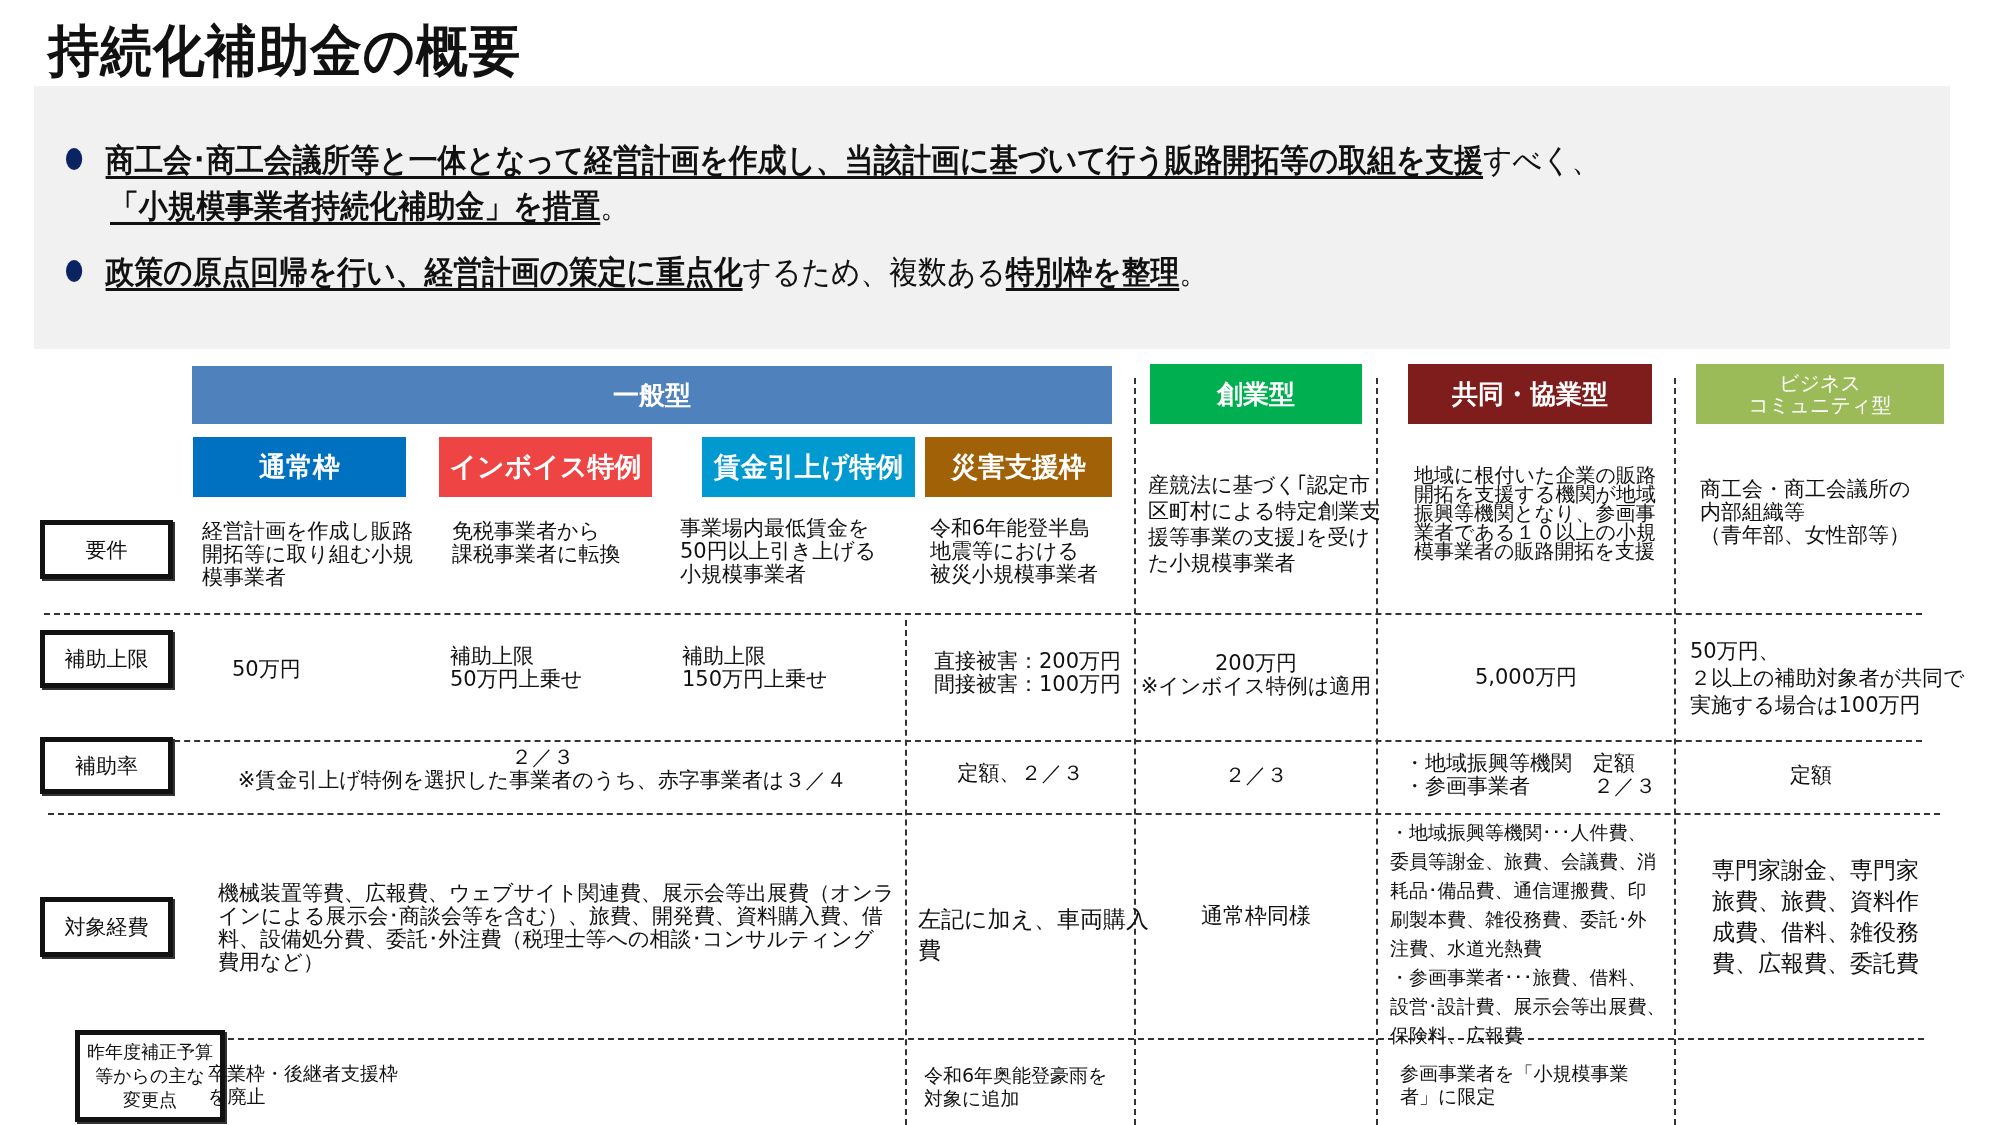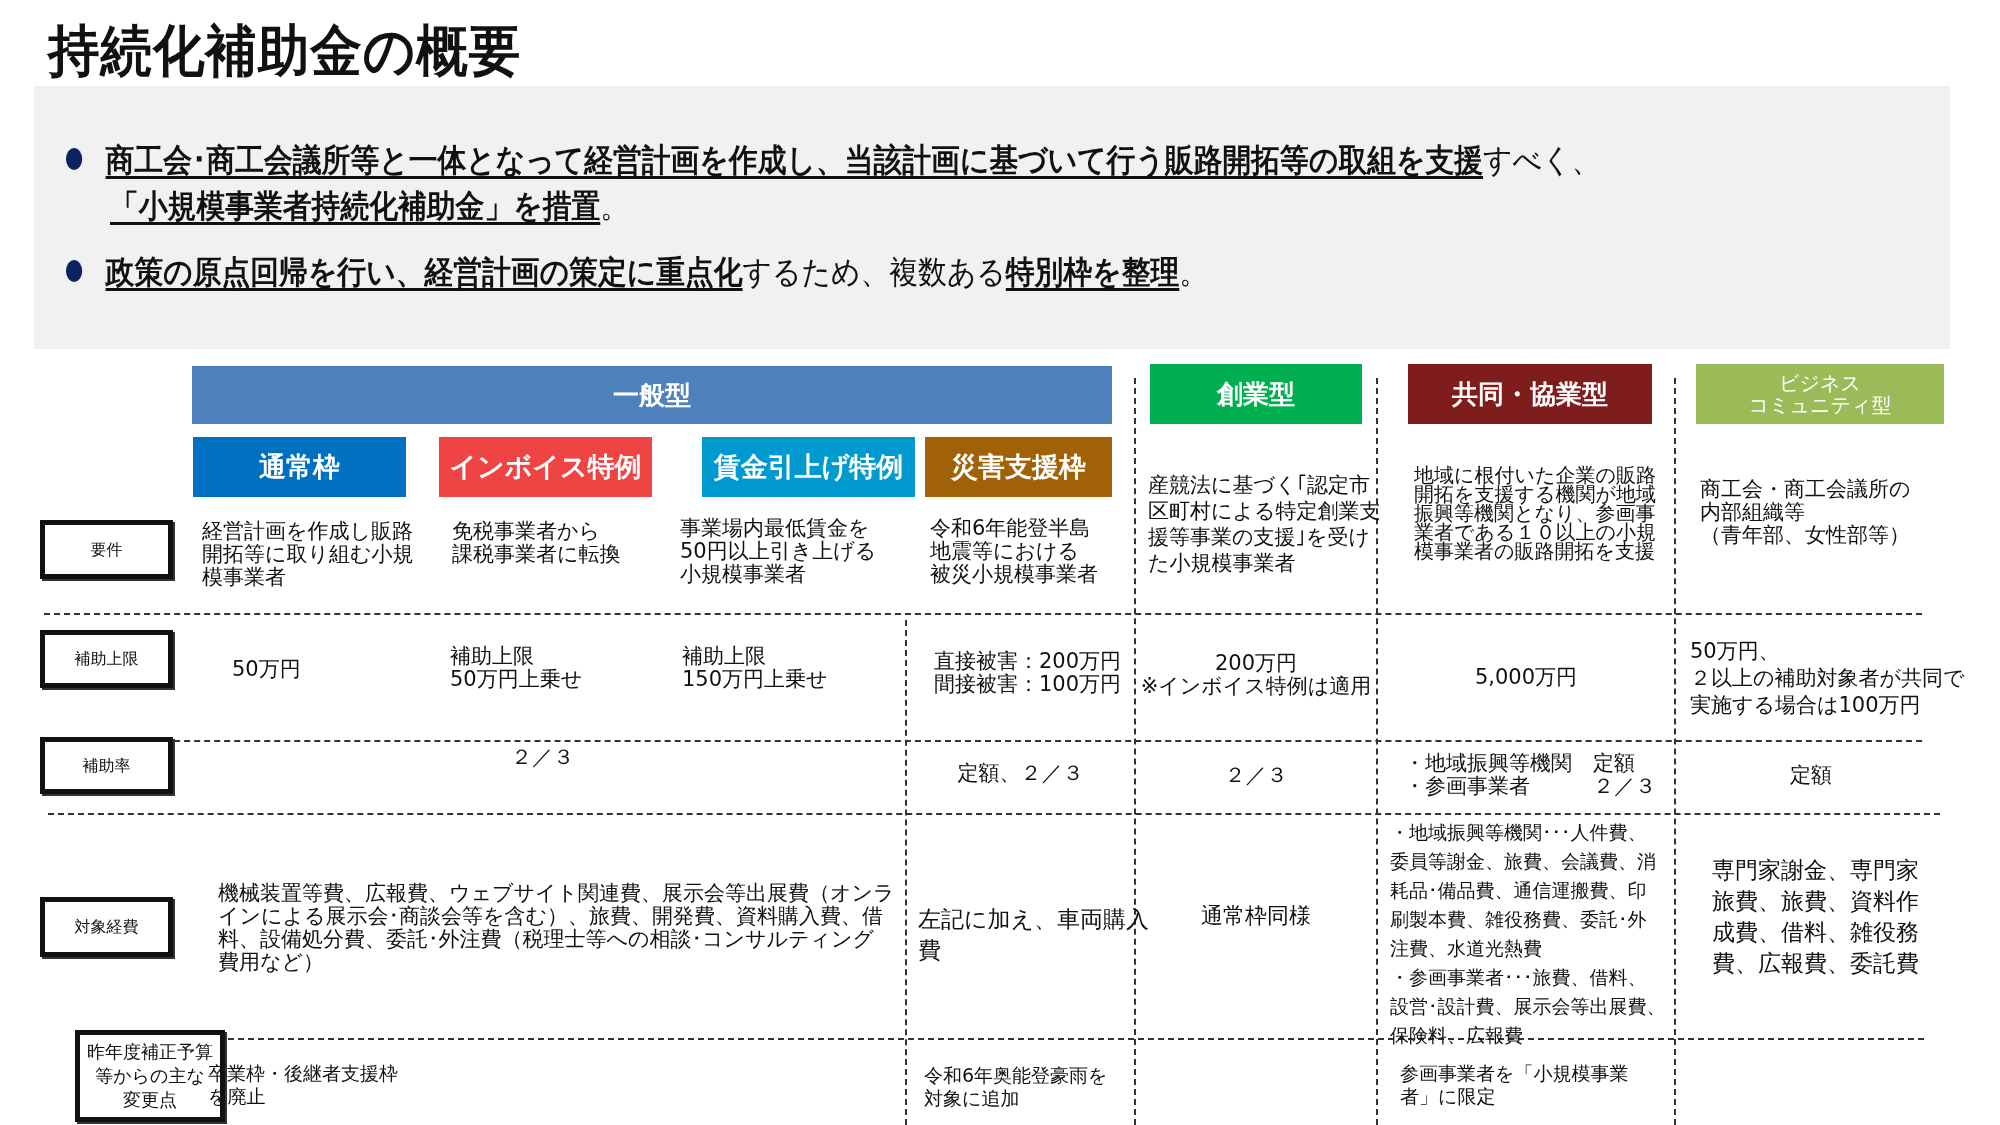--- a/index.html
+++ b/index.html
@@ -9,21 +9,21 @@
   .title { left:48px; top:14px; font-size:56px; font-weight:bold; letter-spacing:1px;
            font-family:"DejaVu Sans",sans-serif; color:#111; transform:scaleX(0.92); transform-origin:left; }
   .summary { left:34px; top:86px; width:1916px; height:263px; background:#f1f1f1; }
   .bullet-row { position:absolute; left:66px; font-size:32px; line-height:44px; transform:scaleX(0.9); transform-origin:left; white-space:nowrap; }
   .dot { display:inline-block; width:18px; height:22px; border-radius:50%; background:#0a2461; margin-right:26px; vertical-align:middle; position:relative; top:-3px; }
   .em { font-weight:bold; text-decoration:underline; text-decoration-thickness:3px; text-underline-offset:5px; }
   .plain { font-weight:normal; }
   .hdr { position:absolute; color:#fff; font-weight:bold; display:flex; align-items:center; justify-content:center; text-align:center; }
   .hdr.big { font-size:26px; }
   .hdr.sub { font-size:27px; }
-  .label-box { position:absolute; border:5px solid #111; background:#fff; display:flex; align-items:center; justify-content:center; text-align:center; font-size:16px; line-height:26px; box-sizing:border-box; box-shadow:2px 2px 0 #333; }
+  .label-box { position:absolute; border:5px solid #111; background:#fff; display:flex; align-items:center; justify-content:center; text-align:center; font-size:21px; line-height:26px; box-sizing:border-box; box-shadow:2px 2px 0 #333; }
   .cell { position:absolute; font-size:21px; line-height:23px; }
   .cell.center { text-align:center; }
   .hline { position:absolute; border-top:2px dashed #333; height:0; }
   .vline { position:absolute; border-left:2px dashed #333; width:0; }
   .small { font-size:19px; line-height:29px; }
   .bigcell { font-size:23px; line-height:31px; }
 </style>
 </head>
 <body>
 
@@ -130,20 +130,21 @@
 </div>
 <div class="cell center" style="left:1378px; top:666px; width:296px;">5,000万円</div>
 <div class="cell" style="left:1690px; top:638px; line-height:27px;">
   <div>50万円、</div>
   <div>２以上の補助対象者が共同で</div>
   <div>実施する場合は100万円</div>
 </div>
 
 <div class="cell center" style="left:180px; top:746px; width:725px;">
   <div>２／３</div>
+  <div>※賃金引上げ特例を選択した事業者のうち、赤字事業者は３／４</div>
 </div>
 <div class="cell center" style="left:907px; top:762px; width:227px;">定額、２／３</div>
 <div class="cell center" style="left:1136px; top:764px; width:240px;">２／３</div>
 <div class="cell" style="left:1404px; top:752px;">
   <div>・地域振興等機関　定額</div>
   <div>・参画事業者　　　２／３</div>
 </div>
 <div class="cell center" style="left:1676px; top:764px; width:270px;">定額</div>
 
 <div class="cell" style="left:206px; top:882px;margin-left:12px;">

